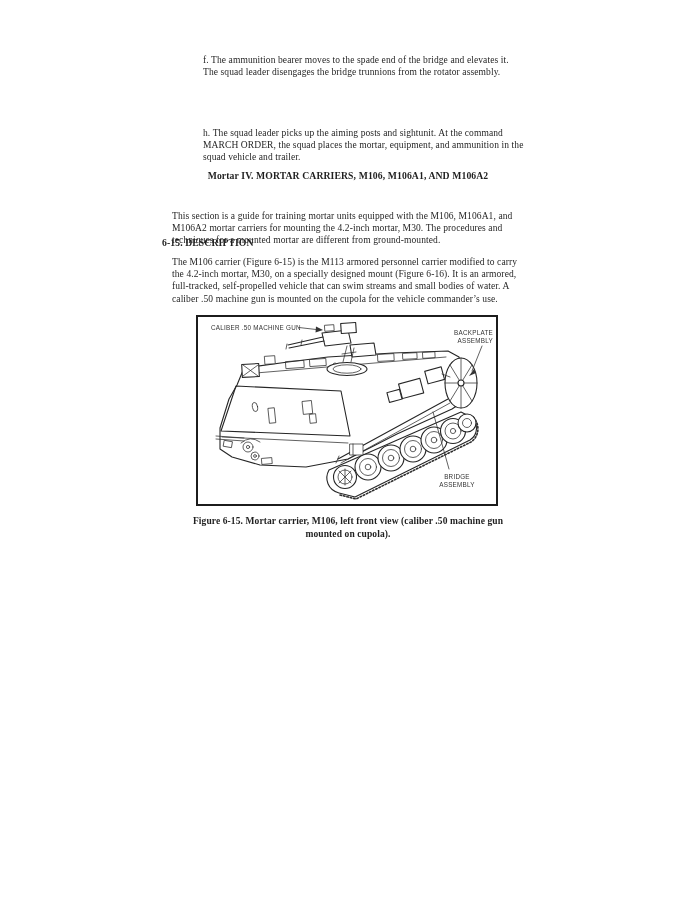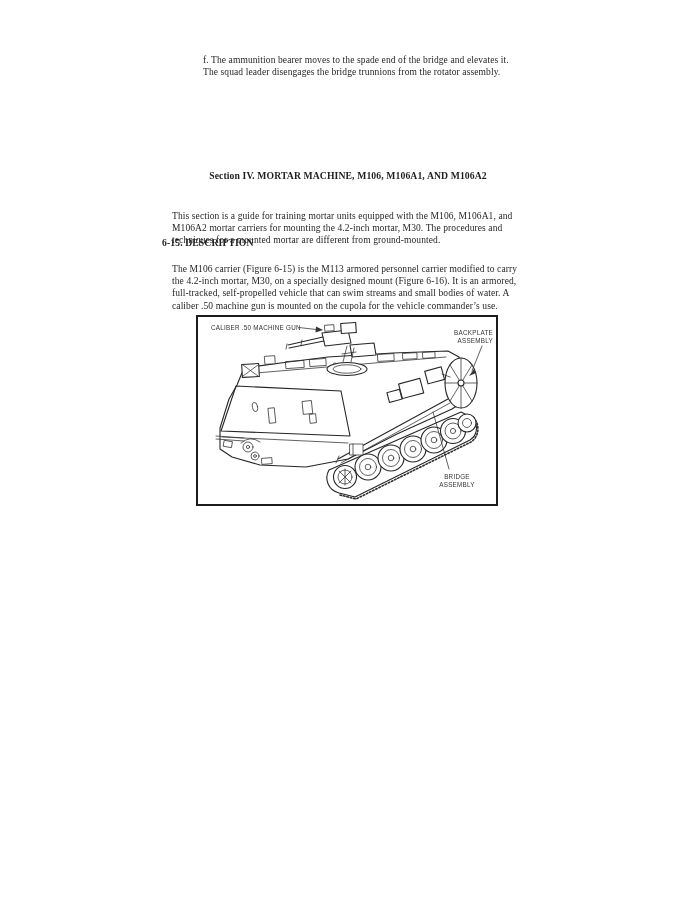--- a/index.html
+++ b/index.html
@@ -19,21 +19,21 @@
     letter-spacing:0.1px;
   }
   .bold{font-weight:bold;}
   .center{text-align:center;}
   .para-f{left:203px;top:54px;width:340px;}
   .para-g{left:203px;top:91px;width:340px;}
   .para-h{left:203px;top:127px;width:340px;}
   .section-heading{left:166px;top:170px;width:364px;font-size:9.7px;}
   .intro{left:172px;top:190px;width:382px;margin-top:20px;}
   .desc-heading{left:156px;top:237px;width:300px;font-size:9.7px;margin-left:6px;}
-  .desc{left:172px;top:263px;width:390px;}
+  .desc{left:172px;top:256px;width:390px;}
   .figure-box{
     position:absolute;left:196px;top:315px;
     width:302px;height:191px;
     border:2px solid #1c1c1c;
     box-sizing:border-box;
     background:#ffffff;
   }
   .caption{left:160px;top:515px;width:376px;line-height:12.6px;}
   svg{display:block;}
   .ink{stroke:#262626;fill:none;stroke-width:1.1;stroke-linejoin:round;stroke-linecap:round;}
@@ -47,22 +47,25 @@
     stroke:none;
   }
 </style>
 </head>
 <body>
 
 <div class="page">
 
   <div class="txt para-f">f. The ammunition bearer moves to the spade end of the bridge and elevates it.
 The squad leader disengages the bridge trunnions from the rotator assembly.</div>
-
-  <div class="txt bold center section-heading">Section IV. MORTAR MACHINE, M106, M106A1, AND M106A2</div>
+  <div class="txt para-h">h. The squad leader picks up the aiming posts and sightunit. At the command
+MARCH ORDER, the squad places the mortar, equipment, and ammunition in the
+squad vehicle and trailer.</div>
+
+  <div class="txt bold center section-heading">Mortar IV. MORTAR CARRIERS, M106, M106A1, AND M106A2</div>
 
   <div class="txt intro">This section is a guide for training mortar units equipped with the M106, M106A1, and
 M106A2 mortar carriers for mounting the 4.2-inch mortar, M30. The procedures and
 techniques for a mounted mortar are different from ground-mounted.</div>
 
   <div class="txt bold desc-heading">6-15. DESCRIPTION</div>
 
   <div class="txt desc">The M106 carrier (Figure 6-15) is the M113 armored personnel carrier modified to carry
 the 4.2-inch mortar, M30, on a specially designed mount (Figure 6-16). It is an armored,
 full-tracked, self-propelled vehicle that can swim streams and small bodies of water. A
@@ -186,14 +189,16 @@
       </g>
 
       <g>
         <text class="fig-label" x="259" y="162" text-anchor="middle">BRIDGE</text>
         <text class="fig-label" x="259" y="170" text-anchor="middle">ASSEMBLY</text>
         <path class="ink-thin" d="M251,152 L235,95"></path>
       </g>
     </svg>
   </div>
 
+  <div class="txt bold center caption">Figure 6-15. Mortar carrier, M106, left front view (caliber .50 machine gun
+mounted on cupola).</div>
 
 </div>
 
 </body></html>

